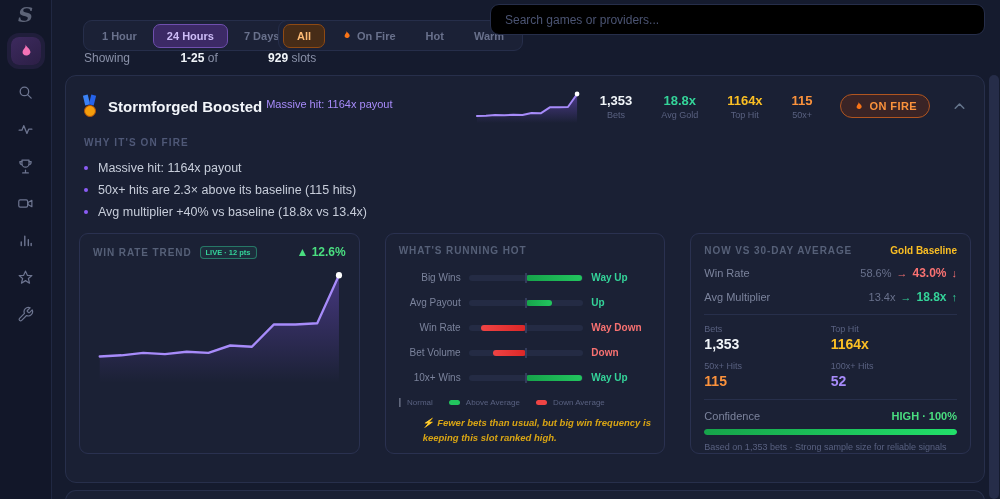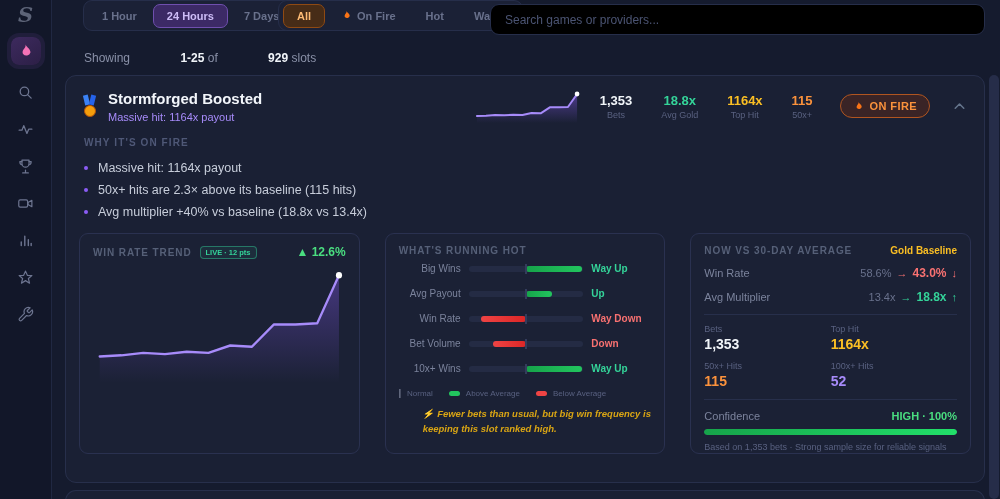--- a/index.html
+++ b/index.html
@@ -8,21 +8,21 @@
 
   
   .sidebar { position:absolute; left:0; top:0; width:52px; height:499px; background:#121729; border-right:1px solid #202842; display:flex; flex-direction:column; align-items:center; z-index:5; }
   .logo { margin-top:2px; font-family:"DejaVu Serif", serif; font-style:italic; font-weight:bold; font-size:21px; color:#5d6478; height:26px; }
   .nav-item { width:30px; height:28px; margin-top:9px; display:flex; align-items:center; justify-content:center; border-radius:8px; color:#6d7590; cursor:pointer; }
   .nav-item.active { background:linear-gradient(145deg,#3d2a5e,#2c1f46); color:#f472b6; box-shadow:0 0 0 4px rgba(61,42,94,.35); margin-bottom:4px; }
   .ic { width:17px; height:17px; display:block; }
   .ic-sm { width:11px; height:11px; display:block; }
 
   
-  .group { position:absolute; top:0; height:31px; background:#1b2136; border:1px solid #262e4a; border-radius:9px; display:flex; align-items:center; padding:0 4px; gap:2px; }
+  .group { position:absolute; top:20px; height:31px; background:#1b2136; border:1px solid #262e4a; border-radius:9px; display:flex; align-items:center; padding:0 4px; gap:2px; }
   .g-time { left:83px; }
   .g-cat  { left:278px; }
   .fbtn { border:1px solid transparent; background:transparent; color:#69718c; font-size:11px; font-weight:bold; padding:5px 13px; border-radius:7px; cursor:pointer; font-family:inherit; display:flex; align-items:center; gap:5px; }
   .fbtn.active-purple { background:#3c2a66; border-color:#6f4fae; color:#cdbcf7; }
   .fbtn.active-amber  { background:#472c17; border-color:#8f4a13; color:#fdba74; }
   .search { position:absolute; left:490px; top:4px; width:495px; height:31px; background:#000000; border:1px solid #262e4a; border-radius:9px; color:#e2e8f0; font-size:12px; padding:0 14px; font-family:inherit; outline:none; }
   .search::placeholder { color:#4b5473; }
 
   .showing { position:absolute; left:84px; top:51px; font-size:12px; color:#8a91a8; }
   .showing b { color:#f1f5f9;margin-left:47px; }
@@ -31,21 +31,21 @@
   .card { position:absolute; left:65px; top:75px; width:920px; height:408px; background:#1a2034; border:1px solid #272f4b; border-radius:11px; }
   .card-head { display:flex; align-items:center; gap:11px; padding:13px 16px 6px 16px; }
   .medal { position:relative; width:15px; height:22px; flex:none; }
   .medal .rib1,.medal .rib2 { position:absolute; top:0; width:5px; height:10px; background:#3b82f6; }
   .medal .rib1 { left:2px; transform:rotate(-14deg); }
   .medal .rib2 { right:2px; transform:rotate(14deg); background:#2563eb; }
   .medal .coin { position:absolute; bottom:0; left:1.5px; width:12px; height:12px; border-radius:50%; background:#f59e0b; border:1px solid #b45309; }
   .score-tile { width:50px; height:46px; flex:none; border-radius:11px; background:#2c2331; border:1px solid #4a3526; display:flex; flex-direction:column; align-items:center; justify-content:center; gap:1px; }
   .score-tile .v { color:#f59e0b; font-weight:bold; font-size:15px; }
   .score-tile .r { color:#7b8299; font-size:7px; }
-  .t-block { display:flex; flex-direction:column; gap:4px; }
+  .t-block { display:flex; gap:4px; }
   .title { color:#f3f6fb; font-size:15px; font-weight:bold; }
   .sub { display:flex; align-items:center; gap:7px; font-size:12px; color:#8a91a8; }
   .dotsep { color:#4b5473; }
   .conf-badge { display:flex; align-items:center; gap:5px; background:rgba(34,197,94,.1); border:1px solid rgba(34,197,94,.35); color:#4ade80; font-size:10px; font-weight:bold; padding:2px 8px; border-radius:9px; }
   .gdot { width:5px; height:5px; border-radius:50%; background:#22c55e; }
   .hl { font-size:11px; color:#a78bfa; }
   .spacer { flex:1; }
   .spark { width:108px; height:34px; flex:none; margin-right:8px; }
   .stats { display:flex; gap:29px; margin-right:16px; }
   .stat { display:flex; flex-direction:column; align-items:center; gap:2px; }
@@ -64,21 +64,21 @@
 
   
   .panels { display:flex; gap:25px; margin:10px 13px 0 13px; height:221px; }
   .panel { flex:1; background:#1b2135; border:1px solid #2a3150; border-radius:9px; padding:11px 13px; overflow:hidden; }
   .p-head { display:flex; align-items:center; gap:8px; }
   .p-title { font-size:10px; font-weight:bold; letter-spacing:.9px; color:#566078; }
   .live { font-size:7.5px; font-weight:bold; color:#34d399; border:1px solid rgba(52,211,153,.45); background:rgba(52,211,153,.07); padding:1px 5px; border-radius:4px; }
   .delta { margin-left:auto; font-size:12px; font-weight:bold; color:#4ade80; }
   .trend-svg { width:100%; height:120px; margin-top:4px; display:block; }
 
-  .hot-rows { }
+  .hot-rows { margin-top:9px; }
   .hot-row { display:flex; align-items:center; height:25px; gap:8px; }
   .hot-label { width:62px; text-align:right; font-size:10px; color:#7b839c; flex:none; }
   .track { flex:1; height:6px; background:#242b44; border-radius:3px; position:relative; }
   .track::after { content:''; position:absolute; left:50%; top:-2px; bottom:-2px; width:2px; background:#343c5c; transform:translateX(-50%); }
   .bar { position:absolute; top:0; bottom:0; border-radius:3px; }
   .bar-pos { left:50%; background:linear-gradient(90deg,#16a34a,#22c55e); }
   .bar-neg { right:50%; background:linear-gradient(90deg,#ef4444,#dc2626); }
   .hot-status { width:60px; font-size:10px; font-weight:bold; flex:none; }
   .legend { display:flex; align-items:center; gap:6px; margin-top:7px; font-size:8px; color:#596180; }
   .tick { color:#aab2c8; font-size:9px; }
@@ -356,21 +356,21 @@
             </div>
         </div>
         <div class="legend">
           <span class="tick">|</span>
             <span>Normal</span>
           <span class="lg-gap"></span>
             <span class="sw sw-g"></span>
             <span>Above Average</span>
           <span class="lg-gap"></span>
             <span class="sw sw-r"></span>
-            <span>Below Average</span>
+            <span>Down Average</span>
         </div>
         <div class="footnote">⚡ Fewer bets than usual, but big win frequency is keeping this slot ranked high.</div>
       </div>
 
       <div class="panel">
         <div class="p-head">
           <span class="p-title">NOW VS 30-DAY AVERAGE</span>
           <span class="gold">Gold Baseline</span>
         </div>
         <div class="cmp-row">

